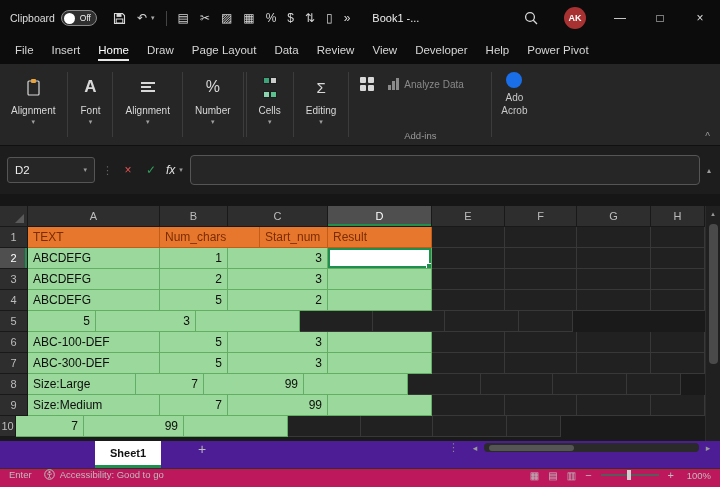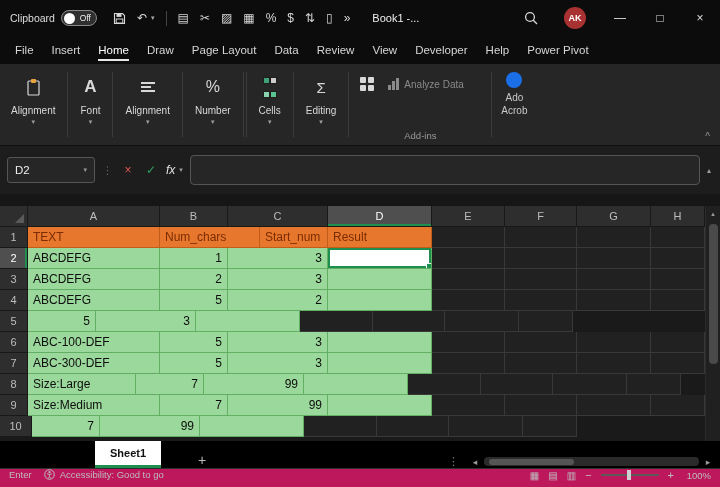--- a/index.html
+++ b/index.html
@@ -87,21 +87,21 @@
   .cell.c-data { background:var(--data-fill); color:#0e0e0e; border-right-color:#62AE62; border-bottom-color:#62AE62; }
   .cell.num { text-align:right; }
   .cell.active-cell { background:#fff; color:#000; box-shadow:inset 0 0 0 2px var(--accent); position:relative; z-index:2; border-color:#62AE62; }
   .fill-handle { position:absolute; right:0; bottom:0; width:5px; height:5px; background:var(--accent); border-left:1px solid #fff; border-top:1px solid #fff; }
 
   .vscroll { position:absolute; top:206px; right:0; width:15px; height:235px; background:#202020; border-left:1px solid #2c2c2c; }
   .vs-up { height:16px; display:flex; align-items:center; justify-content:center; font-size:7px; color:#999; }
   .vs-thumb { position:absolute; top:18px; left:3px; width:9px; height:140px; background:#4a4a4a; border-radius:4px; }
 
   
-  .sheetbar { position:absolute; top:441px; left:0; right:0; height:27px; background:#000000; display:flex; align-items:flex-end; }
+  .sheetbar { position:absolute; top:441px; left:0; right:0; height:27px; background:#4c1d95; display:flex; align-items:flex-start; }
   .sheet-tab { margin-left:95px; height:100%; background:#fff; color:#111; font-size:11px; font-weight:bold; display:flex; align-items:center; padding:0 15px; border-bottom:3px solid var(--accent); }
   .add-sheet { margin-left:32px; color:#bbb; font-size:14px; width:18px; text-align:center; }
   .sb-right { margin-left:auto; display:flex; align-items:center; padding-right:6px; }
   .sb-dots { color:#888; font-size:11px; margin-right:10px; }
   .hs-arrow { color:#999; font-size:9px; width:12px; text-align:center; }
   .hs-track { width:215px; height:9px; background:#2a2a2a; border-radius:4px; margin:0 3px; position:relative; }
   .hs-thumb { position:absolute; left:5px; top:1.5px; width:85px; height:6px; background:#555; border-radius:3px; }
 
   
   .statusbar { position:absolute; top:468px; left:0; right:0; height:34px; background:#be185d; border-top:1px solid #303030; display:flex; align-items:flex-start; font-size:9.5px; color:#bdbdbd; padding:0 9px; gap:12px; }
@@ -382,21 +382,21 @@
         <div class="cell c-data" style="width: 132px;">Size:Medium</div>
         <div class="cell c-data num" style="width: 68px;">7</div>
         <div class="cell c-data num" style="width: 100px;">99</div>
         <div class="cell c-data" style="width: 104px;"></div>
         <div class="cell" style="width: 73px;"></div>
         <div class="cell" style="width: 72px;"></div>
         <div class="cell" style="width: 74px;"></div>
         <div class="cell" style="width: 54px;"></div>
       </div>
       <div class="grow">
-        <div class="rhdr" style="width: 32px;">10</div>
+        <div class="rhdr" style="width: 16px;">10</div>
         <div class="cell c-data num" style="width: 68px;">7</div>
         <div class="cell c-data num" style="width: 100px;">99</div>
         <div class="cell c-data" style="width: 104px;"></div>
         <div class="cell" style="width: 73px;"></div>
         <div class="cell" style="width: 72px;"></div>
         <div class="cell" style="width: 74px;"></div>
         <div class="cell" style="width: 54px;"></div>
       </div>
     </div>
   <div class="vscroll">

